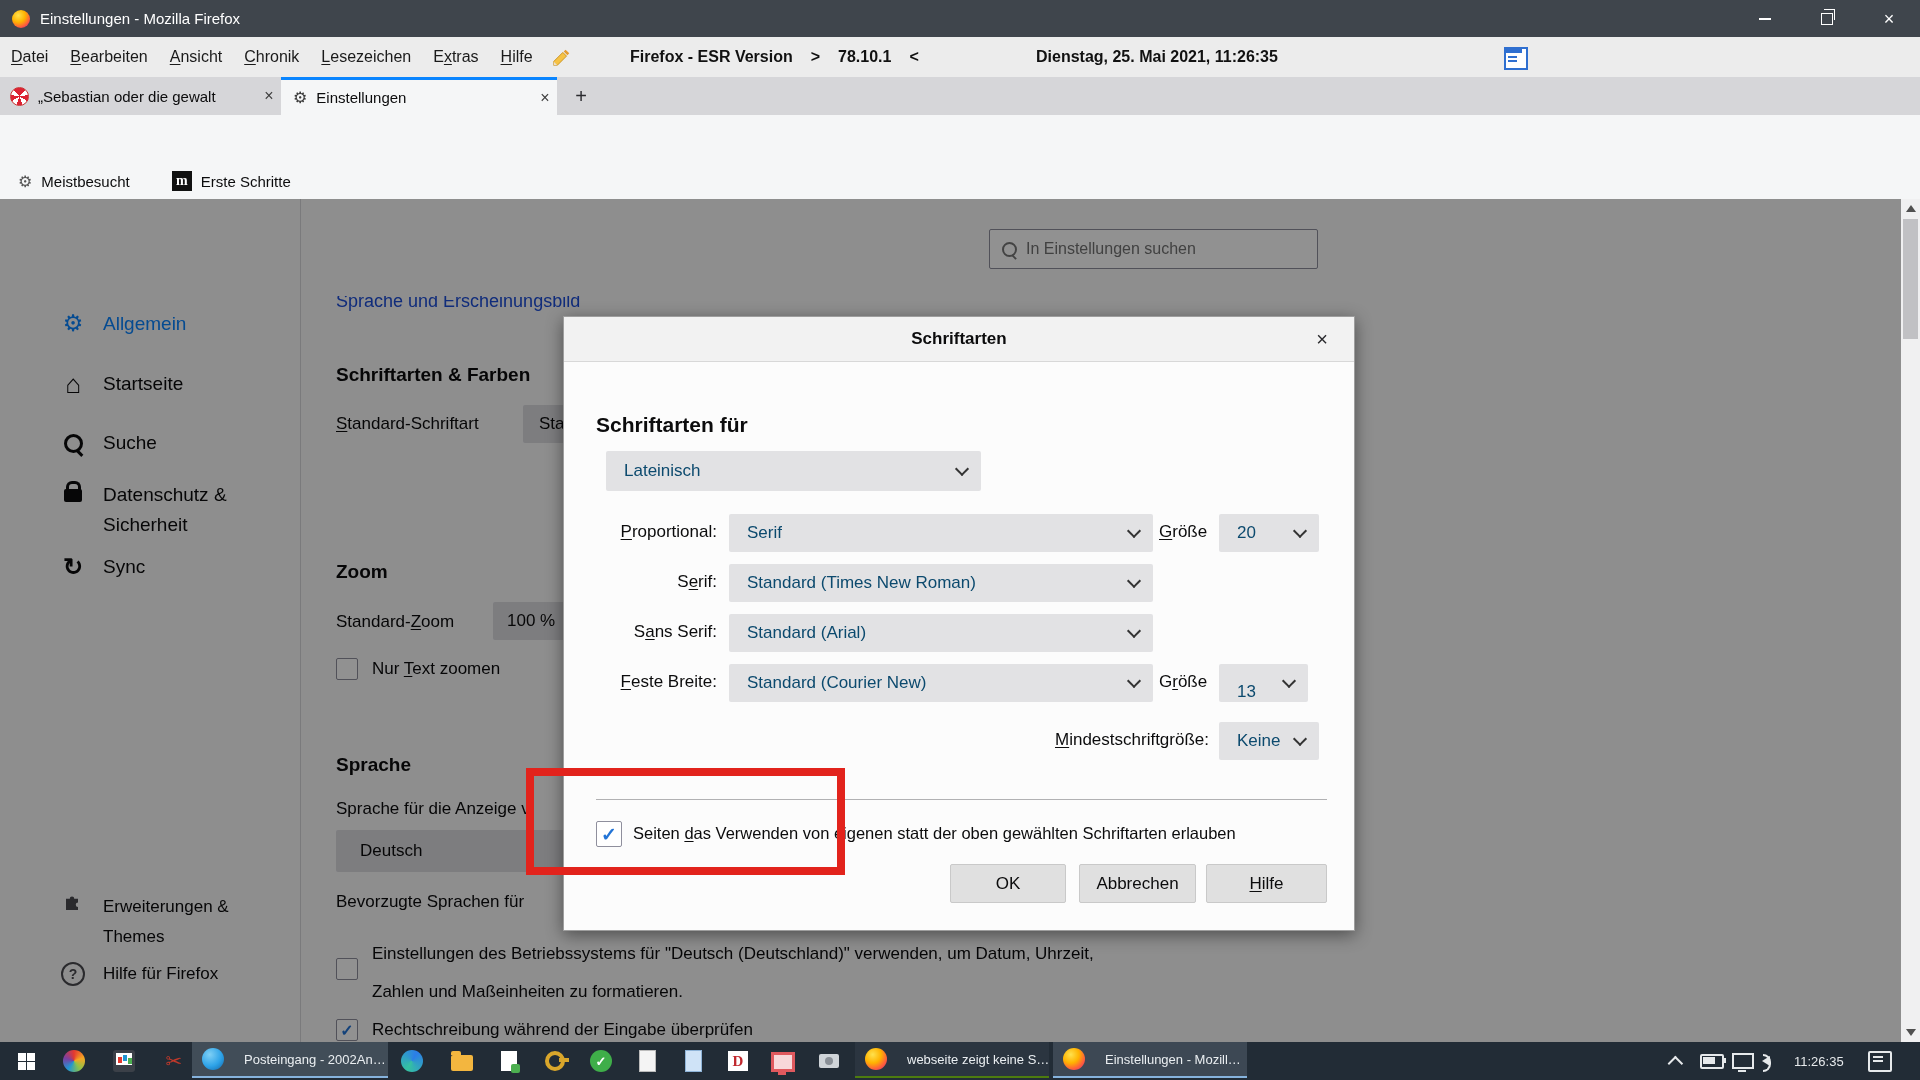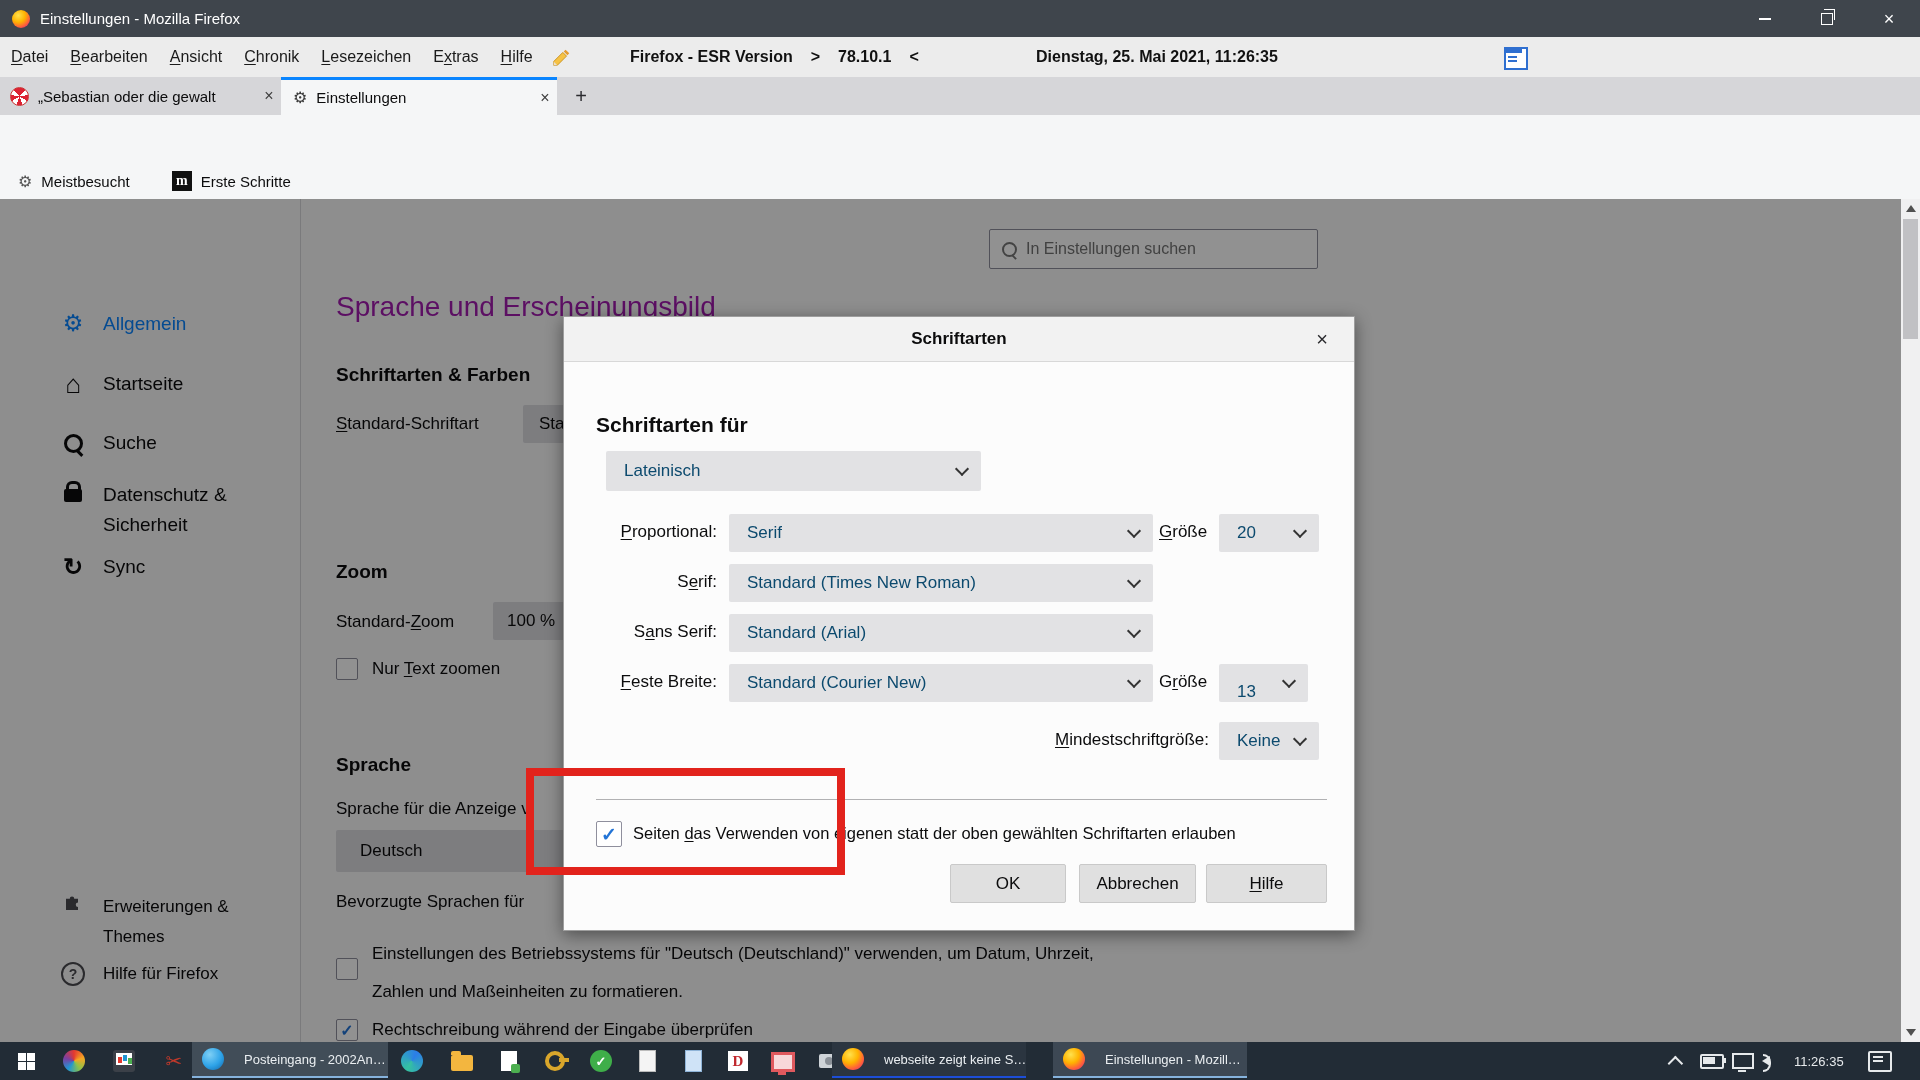--- a/index.html
+++ b/index.html
@@ -113,21 +113,21 @@
   .lock{width:18px;height:13px;background:#0c0c0d;border-radius:2px;position:relative;display:inline-block;margin-top:9px;}
   .lock::before{content:"";position:absolute;left:2px;top:-8px;width:9px;height:8px;border:3px solid #0c0c0d;border-bottom:none;border-radius:6px 6px 0 0;}
   .sync-g{font-size:24px;font-weight:700;line-height:24px;}
   .qmark{width:20px;height:20px;border:2px solid #4a4a4f;border-radius:50%;display:flex;align-items:center;justify-content:center;
     font-size:14px;font-weight:700;color:#4a4a4f;}
   .two-line{line-height:30px;}
   .settings-search{position:absolute;left:989px;top:229px;width:327px;height:38px;background:#fff;border:1px solid #8f8f9d;border-radius:2px;
     display:flex;align-items:center;color:#737373;font-size:16px;}
   .settings-search .mag{margin-left:12px;margin-right:9px;}
   .h1clip{position:absolute;left:336px;top:296px;width:600px;height:27px;overflow:hidden;}
-  .h1clip span{display:block;margin-top:-5px;font-size:28px;color:#a21caf;}
+  .h1clip span{display:block;margin-top:-5px;font-size:18px;color:#1d4ed8;}
   .sect-h{position:absolute;font-size:19px;font-weight:700;color:#0c0c0d;}
   .body-t{position:absolute;font-size:17px;color:#0c0c0d;}
   .gsel{position:absolute;background:#dcdce0;border-radius:2px;display:flex;align-items:center;font-size:17px;color:#0c0c0d;}
   .cb{position:absolute;width:20px;height:20px;background:#fff;border:1px solid #8f8f9d;border-radius:2px;
     display:flex;align-items:center;justify-content:center;color:#2374d6;font-weight:700;font-size:16px;}
   .overlay{position:absolute;left:0;top:199px;width:1901px;height:843px;background:rgba(0,0,0,0.43);z-index:10;}
 
   
   .scrollbar{position:absolute;left:1901px;top:199px;width:19px;height:843px;background:#f0f0f1;z-index:12;}
   .sb-thumb{position:absolute;left:2px;top:20px;width:15px;height:120px;background:#c1c1c4;}
@@ -561,21 +561,21 @@
       </div>
     <div class="tb-ic" style="left:726px;">
         <span class="dred">D</span>
       </div>
     <div class="tb-ic" style="left:771px;">
         <span class="rmon"></span>
       </div>
     <div class="tb-ic" style="left:817px;">
         <span class="camic"></span>
       </div>
-    <div class="task" style="left:832px;width:194px;background:#2b3540;border-bottom:2px solid #1d4ed8;">
+    <div class="task" style="left:855px;width:194px;background:#2b3540;border-bottom:2px solid #4d7c0f;">
       <span class="circ ffox"></span>
       <span>webseite zeigt keine S…</span>
     </div>
     <div class="task" style="left:1053px;width:194px;background:#3d4854;border-bottom:2px solid #86b3dd;">
       <span class="circ ffox"></span>
       <span>Einstellungen - Mozill…</span>
     </div>
     <div class="tray" style="left:1672px;">
         <span class="tchev"></span>
       </div>

